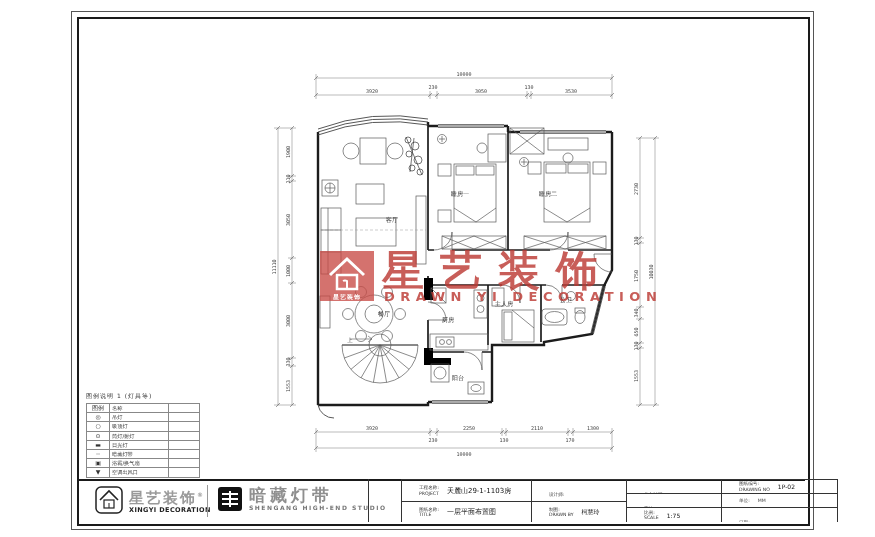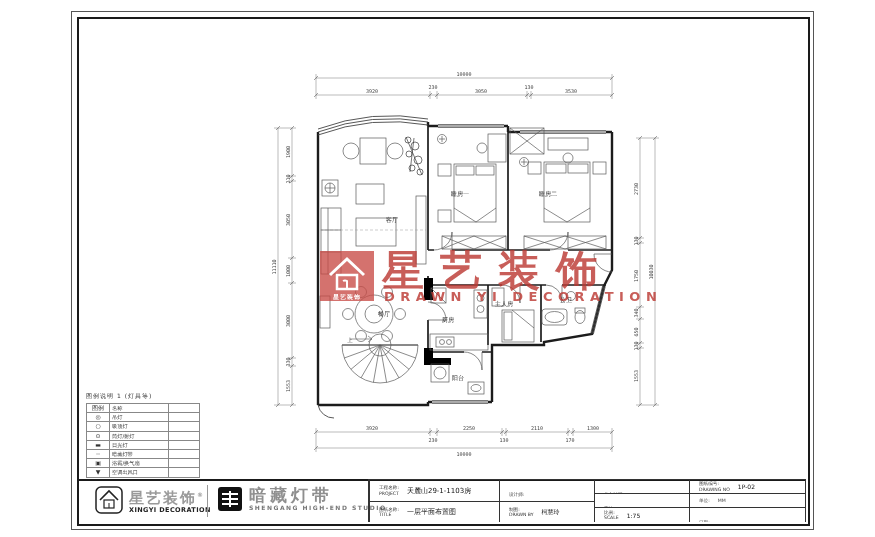--- a/index.html
+++ b/index.html
@@ -29,21 +29,21 @@
   .strip{position:absolute;left:79px;top:481px;width:726px;height:41px;}
   .logo1{position:absolute;left:16px;top:5px;display:flex;align-items:center;gap:6px;}
   .logo1-cn{font-size:15px;font-weight:bold;color:#9a9a9a;letter-spacing:2px;line-height:15px;}
   .logo1-en{font-size:6.5px;font-weight:bold;color:#222;letter-spacing:0.4px;}
   .vdiv{position:absolute;left:128px;top:4px;width:1px;height:32px;background:#999;}
   .logo2{position:absolute;left:138px;top:5px;display:flex;align-items:center;gap:6px;}
   .logo2-cn{font-size:17px;font-weight:bold;color:#8f8f8f;letter-spacing:4px;line-height:17px;}
   .logo2-en{font-size:6px;font-weight:bold;color:#777;letter-spacing:1.5px;}
   .tb{position:absolute;left:289px;top:-2px;width:437px;height:43px;border-left:0.8px solid #333;}
   .tb .cell{position:absolute;border-left:0.8px solid #333;border-top:0.8px solid #333;box-sizing:border-box;
-            padding:1px 9px;overflow:hidden;}
+            padding:1px 17px;overflow:hidden;margin-left:32px;}
   .lab{font-size:4.6px;color:#333;line-height:5.2px;white-space:pre-line;}
   .val{font-size:7px;color:#111;line-height:8px;}
   .val-sm{font-size:6px;color:#111;}
   .cellflex{display:flex;align-items:center;gap:8px;}
 </style>
 </head>
 <body>
 
 <div class="page">
   <div class="frame-outer"></div>

